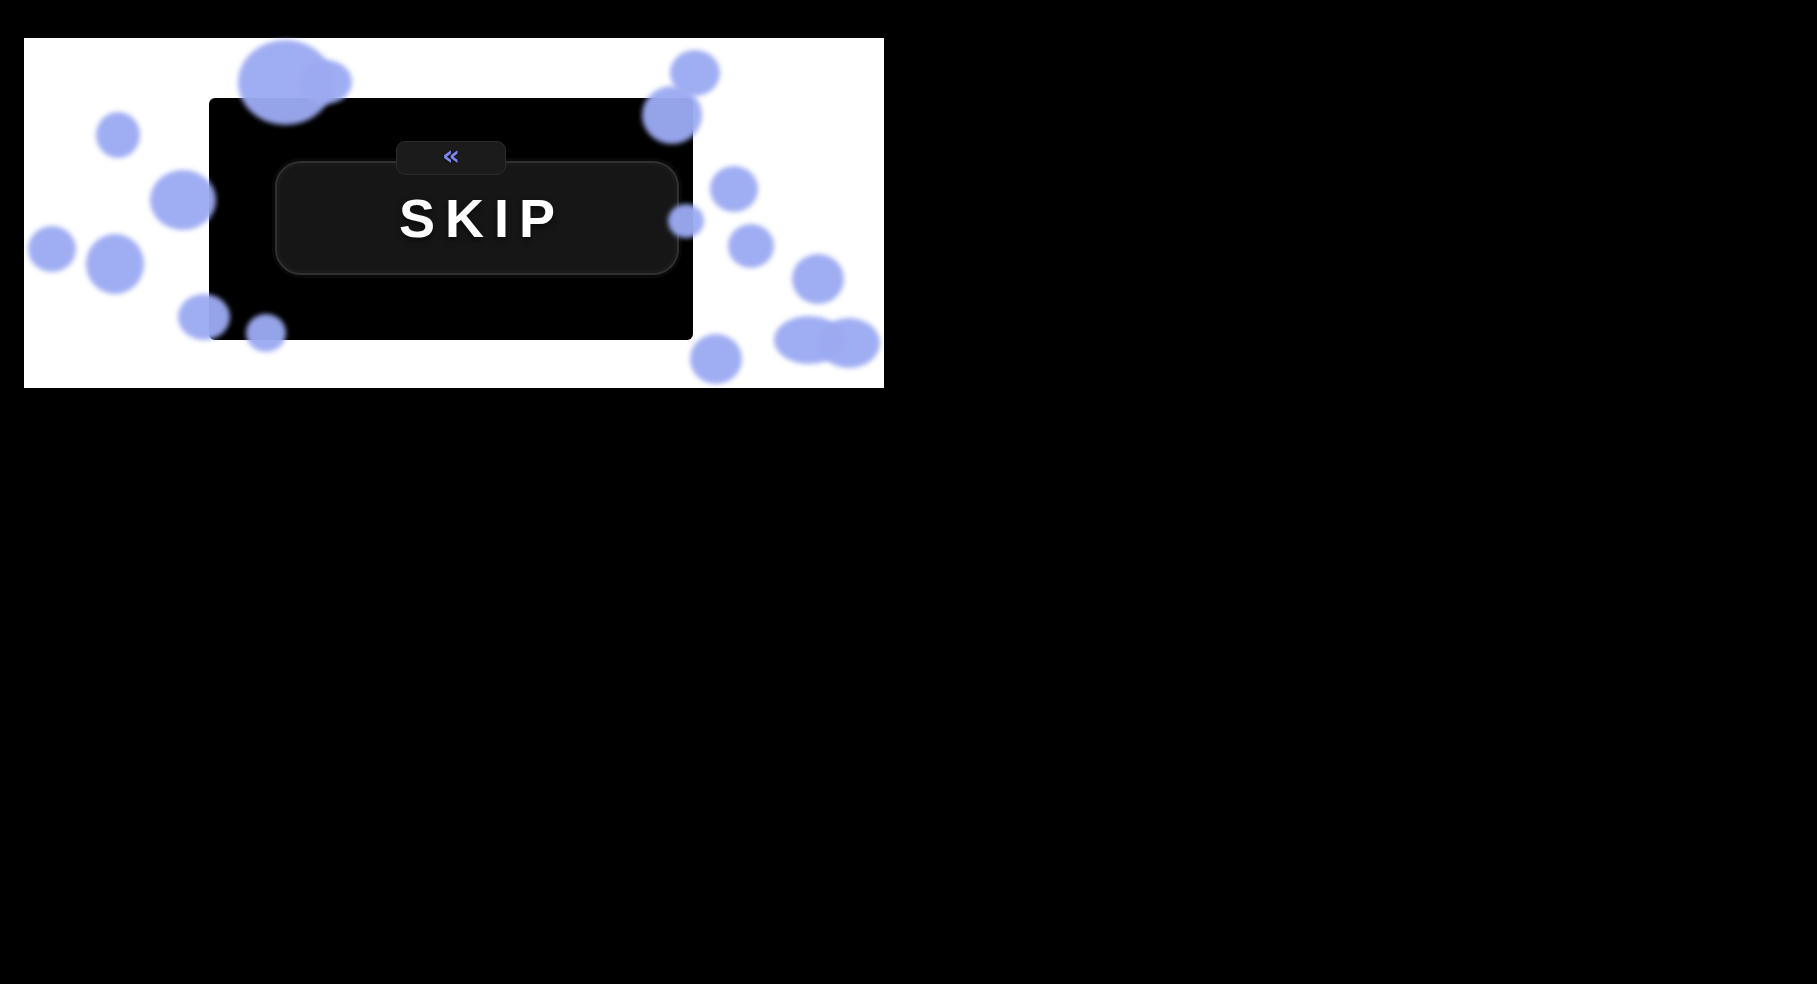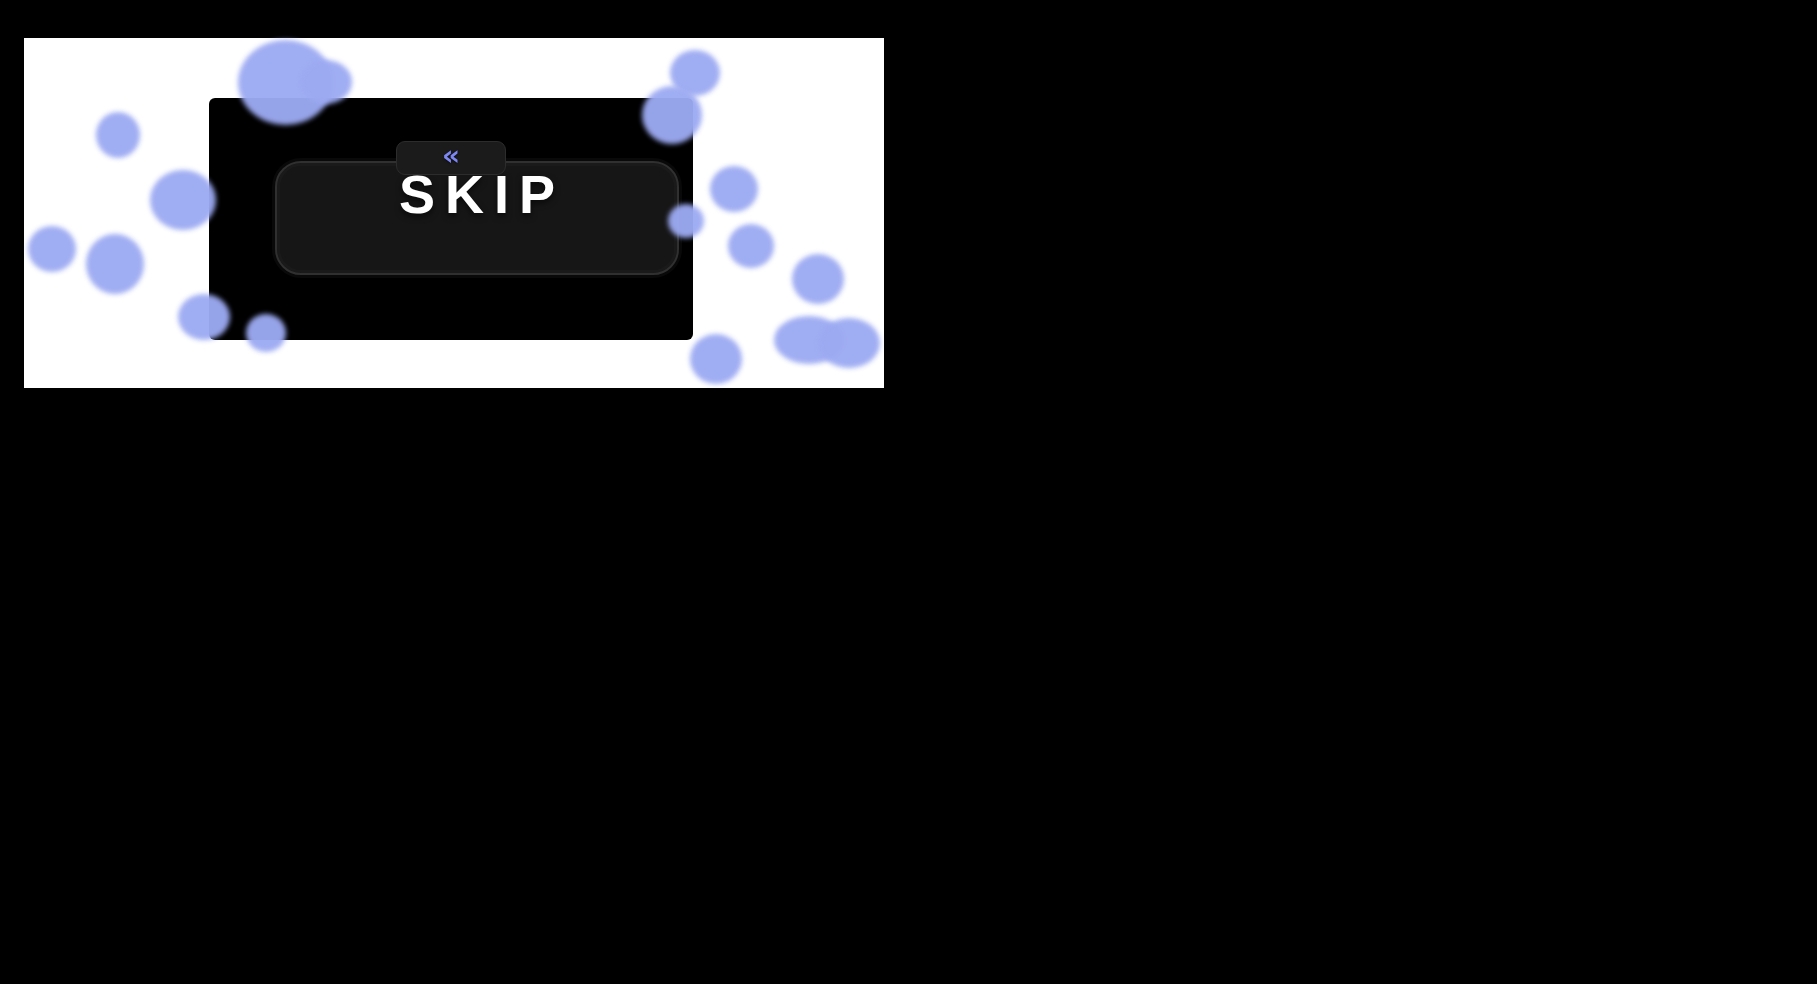--- a/index.html
+++ b/index.html
@@ -44,21 +44,21 @@
     transform: translateY(-2px);
     text-shadow: 0 1px 2px rgba(0,0,0,0.6);
   }
   .skip-button {
     position: absolute;
     left: 66px; top: 63px;
     width: 404px; height: 114px;
     background: var(--button-background, #161616);
     border: 2px solid var(--button-border, #2f2f2f);
     border-radius: 26px;
-    display: flex; align-items: flex-start; justify-content: center;
+    display: flex; align-items: center; justify-content: center;
     z-index: 3;
     cursor: pointer;
     box-shadow: inset 0 0 0 3px rgba(255,255,255,0.02), 0 0 0 3px rgba(10,10,10,0.9);
   }
   .skip-label {
     color: var(--skip-text, #ffffff);
     font-size: 54px;
     font-weight: bold;
     letter-spacing: 10px;
     padding-left: 10px;

